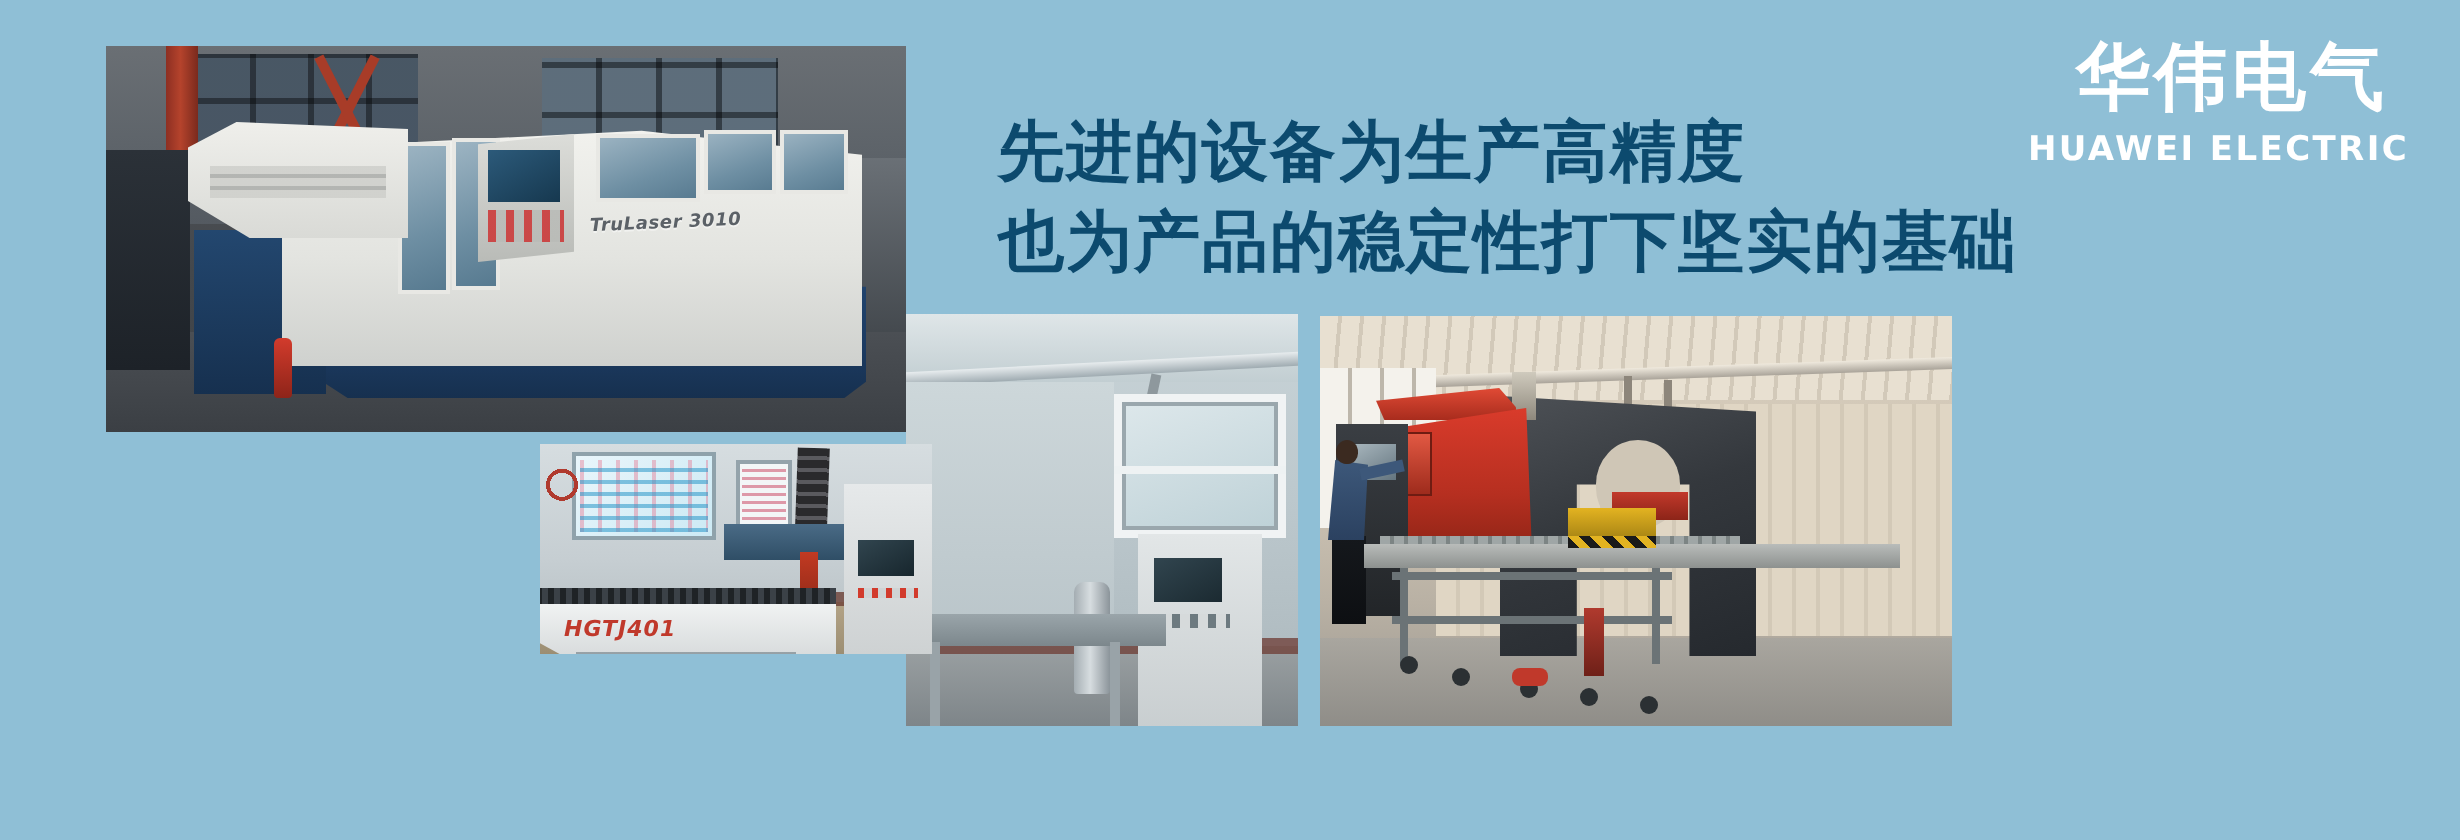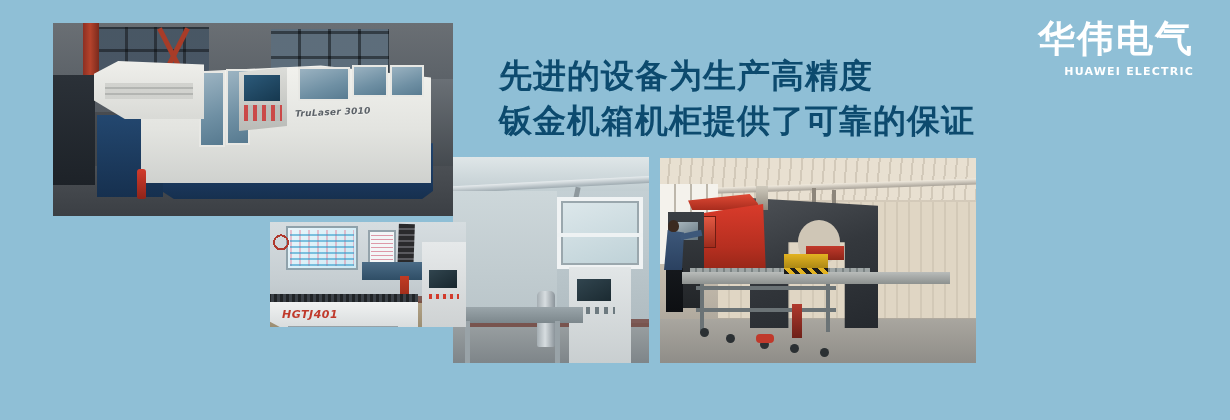--- a/index.html
+++ b/index.html
@@ -442,21 +442,21 @@
     font-size: 37px;
     font-weight: bold;
     letter-spacing: 2px;
     line-height: 42px;
     white-space: nowrap;
     text-align: right;
   }
   #logo-en {
     margin-top: 5px;
     color: #ffffff;
-    font-size: 11px;
+    font-size: 17px;
     font-weight: bold;
     letter-spacing: 1.2px;
     text-align: right;
     white-space: nowrap;
   }
 </style>
 </head>
 <body>
 
 <div id="banner">
@@ -574,21 +574,21 @@
       <div class="pp-wheel" style="left:100px;top:182px;"></div>
       <div class="pp-wheel" style="left:130px;top:186px;"></div>
       <div class="pp-wheel" style="left:160px;top:190px;"></div>
       <div class="pp-jack"></div>
       <div class="pp-redcoil"></div>
     </div>
   </div>
 
   <div id="headline">
     <div>先进的设备为生产高精度</div>
-    <div>钣金机箱机柜提供了可靠的保证</div>
+    <div>也为产品的稳定性打下坚实的基础</div>
   </div>
 
 
   <div id="logo">
     <div id="logo-cn">华伟电气</div>
     <div id="logo-en">HUAWEI ELECTRIC</div>
   </div>
 
 </div>
 

